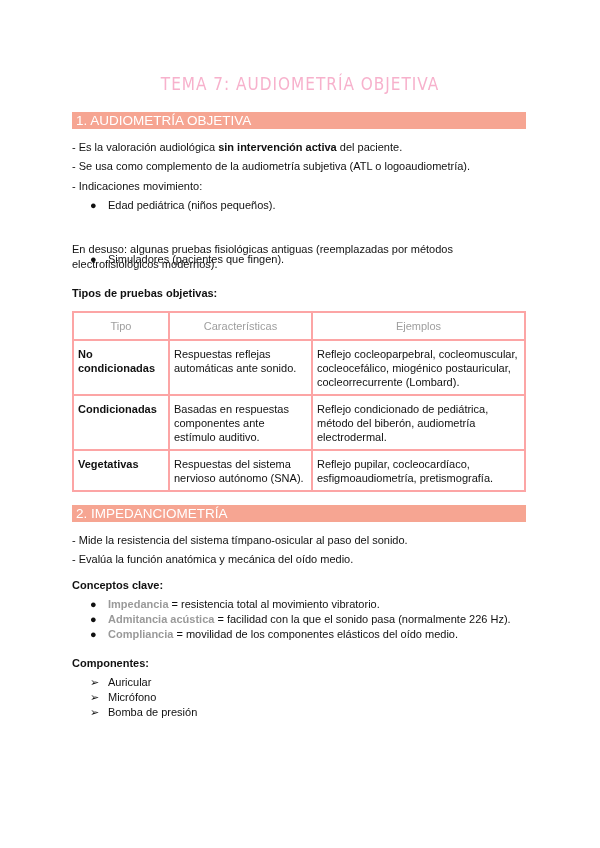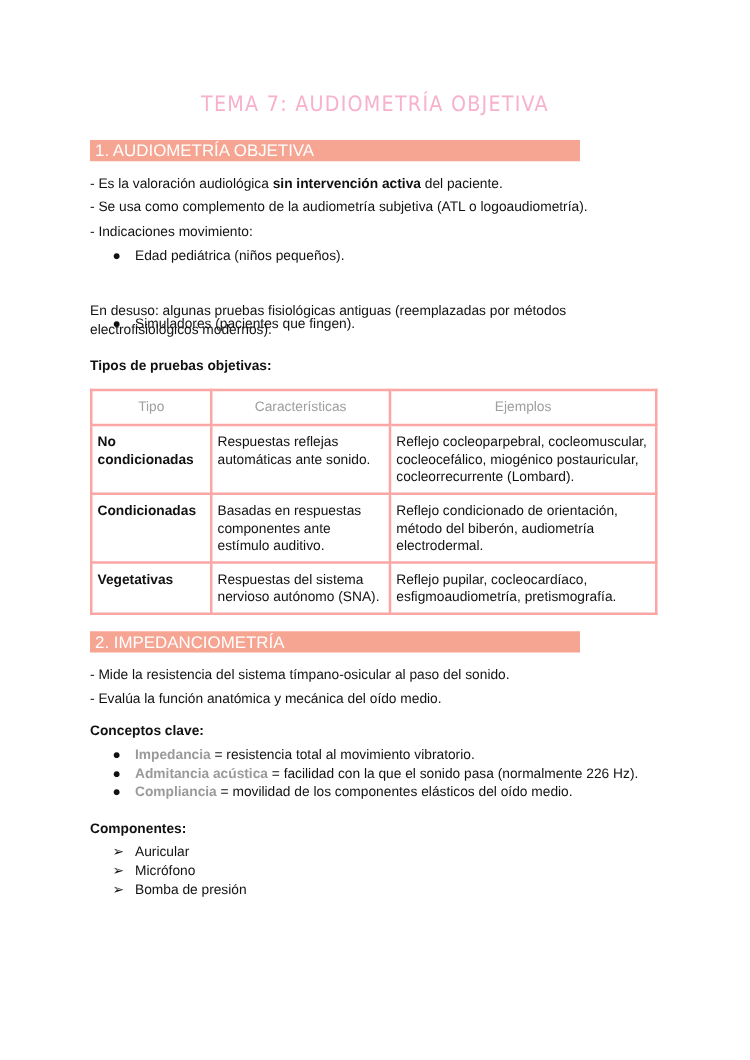--- a/index.html
+++ b/index.html
@@ -1,21 +1,21 @@
 <!DOCTYPE html>
 <html><head>
   <meta charset="utf-8">
   <style>
     html, body { margin: 0; padding: 0; background: #ffffff; }
     body { width: 600px; height: 848px; position: relative; overflow: hidden;
       font-family: "Liberation Sans", sans-serif; color: #111; }
     .title { position: absolute; left: 0; width: 600px; top: 74px; text-align: center;
       font-family: "DejaVu Sans Condensed", "DejaVu Sans", sans-serif; font-size: 17px;
       color: #f7b1cc; letter-spacing: 1px; font-variant: small-caps; text-transform: uppercase; }
-    .section-bar { position: absolute; left: 72px; width: 392px; height: 17px;
+    .section-bar { position: absolute; left: 72px; width: 454px; height: 17px;
       background: #f6a592; color: #ffffff; font-size: 13.5px; line-height: 17px;
       padding-left: 4px; box-sizing: border-box; }
     .line { position: absolute; left: 72px; font-size: 11px; line-height: 14px; white-space: nowrap; }
     .bullet-line { position: absolute; left: 90px; font-size: 11px; line-height: 14px; white-space: nowrap; }
     .bullet-line .dot { display: inline-block; width: 18px; }
     .b { font-weight: bold; text-align: center; }
     .grey { color: #9a9a9a; font-weight: bold; }
     .para { position: absolute; left: 72px; width: 420px; font-size: 11px; line-height: 15px; }
     table.types { position: absolute; left: 72px; top: 311px; width: 454px;
       border-collapse: collapse; font-size: 11px; line-height: 14px; }
@@ -62,21 +62,21 @@
     <th>Ejemplos</th>
   </tr>
   <tr style="height:55px;">
     <td class="tipo">No condicionadas</td>
     <td>Respuestas reflejas automáticas ante sonido.</td>
     <td>Reflejo cocleoparpebral, cocleomuscular, cocleocefálico, miogénico postauricular, cocleorrecurrente (Lombard).</td>
   </tr>
   <tr style="height:55px;">
     <td class="tipo">Condicionadas</td>
     <td>Basadas en respuestas componentes ante estímulo auditivo.</td>
-    <td>Reflejo condicionado de orientación, método del biberón, audiometría electrodermal.</td>
+    <td>Reflejo condicionado de pediátrica, método del biberón, audiometría electrodermal.</td>
   </tr>
   <tr style="height:41px;">
     <td class="tipo">Vegetativas</td>
     <td>Respuestas del sistema nervioso autónomo (SNA).</td>
     <td>Reflejo pupilar, cocleocardíaco, esfigmoaudiometría, pretismografía.</td>
   </tr>
 </tbody>
   </table>
 
 <div class="section-bar" style="top:505px;">2. IMPEDANCIOMETRÍA</div>

